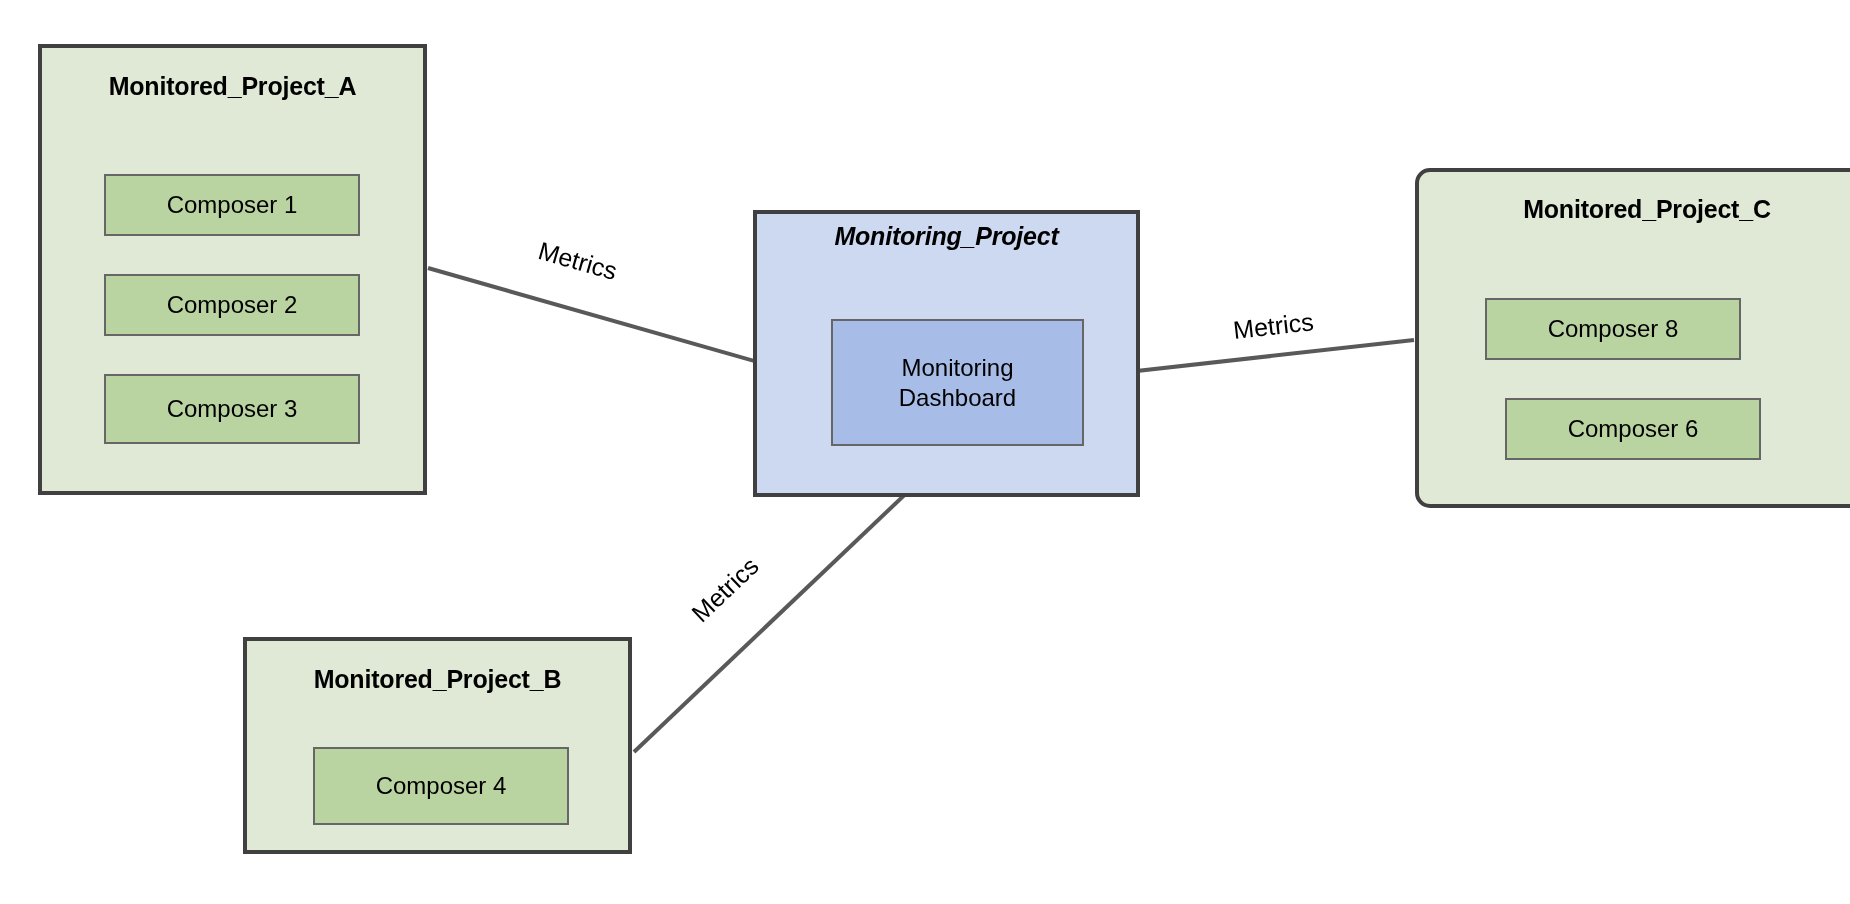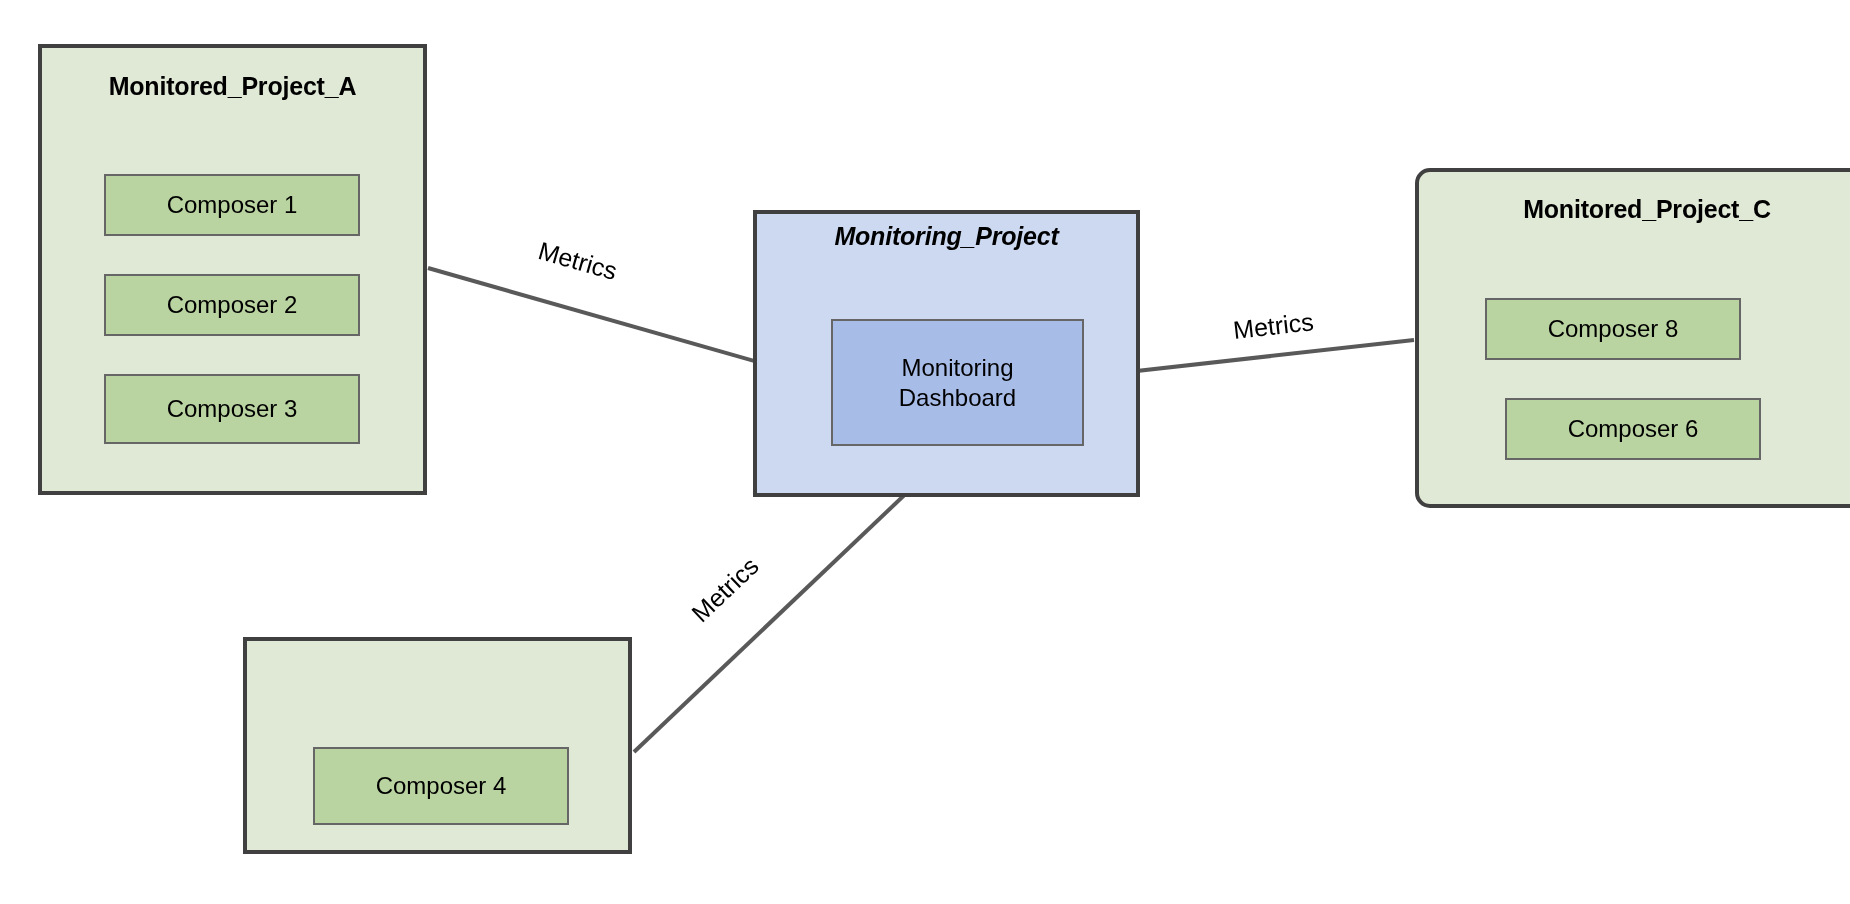--- a/index.html
+++ b/index.html
@@ -126,17 +126,18 @@
 
   <div class="project-box" style="left:1415px; top:168px; width:464px; height:340px;border-radius:15px;">
     <div class="project-title" style="top:23px;">Monitored_Project_C</div>
 
     <div class="leaf-box" style="left:66px; top:126px; width:256px; height:62px;">Composer 8</div>
 
     <div class="leaf-box" style="left:66px; top:226px; width:256px; height:62px;margin-left:20px;">Composer 6</div>
   </div>
 
   <div class="project-box" style="left:243px; top:637px; width:389px; height:217px;">
+    <div class="project-title" style="top:24px;">Monitored_Project_B</div>
 
     <div class="leaf-box" style="left:66px; top:106px; width:256px; height:78px;">Composer 4</div>
   </div>
 
 </div>
 
 </body></html>

